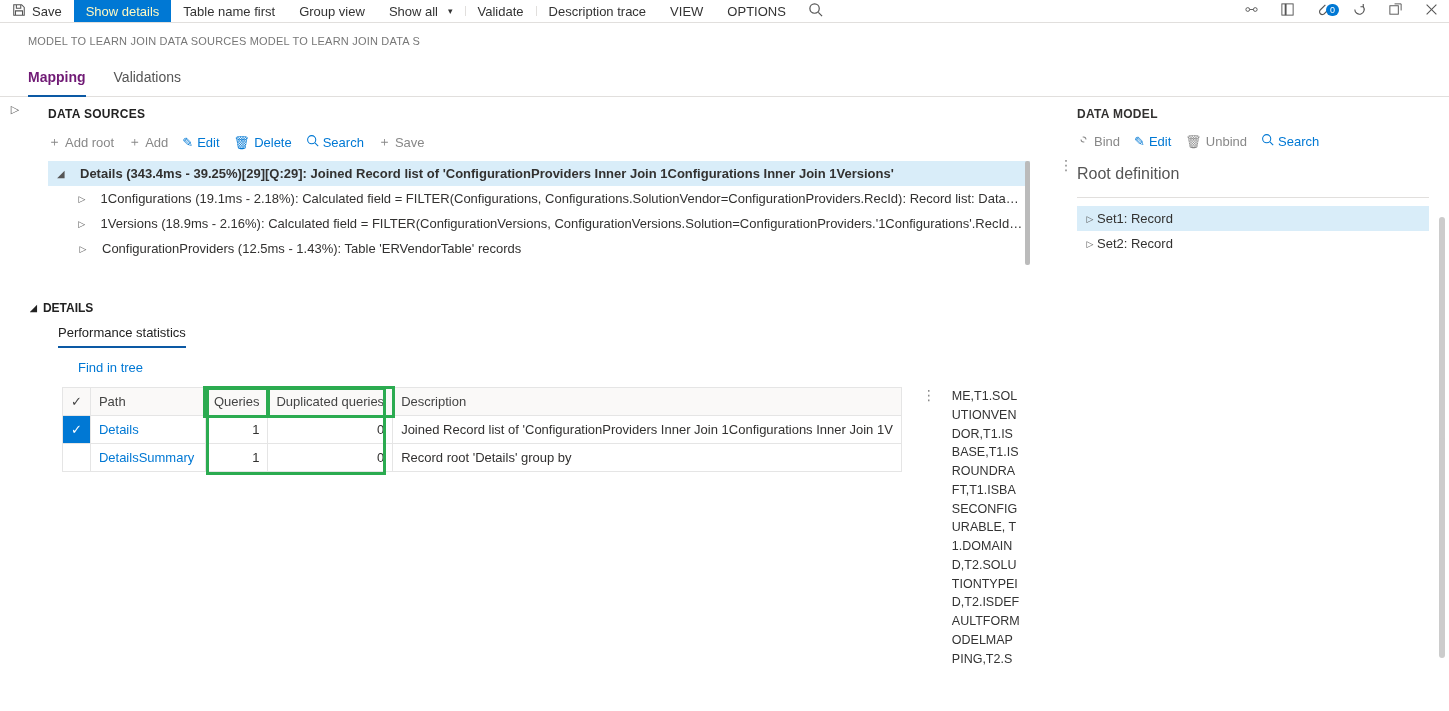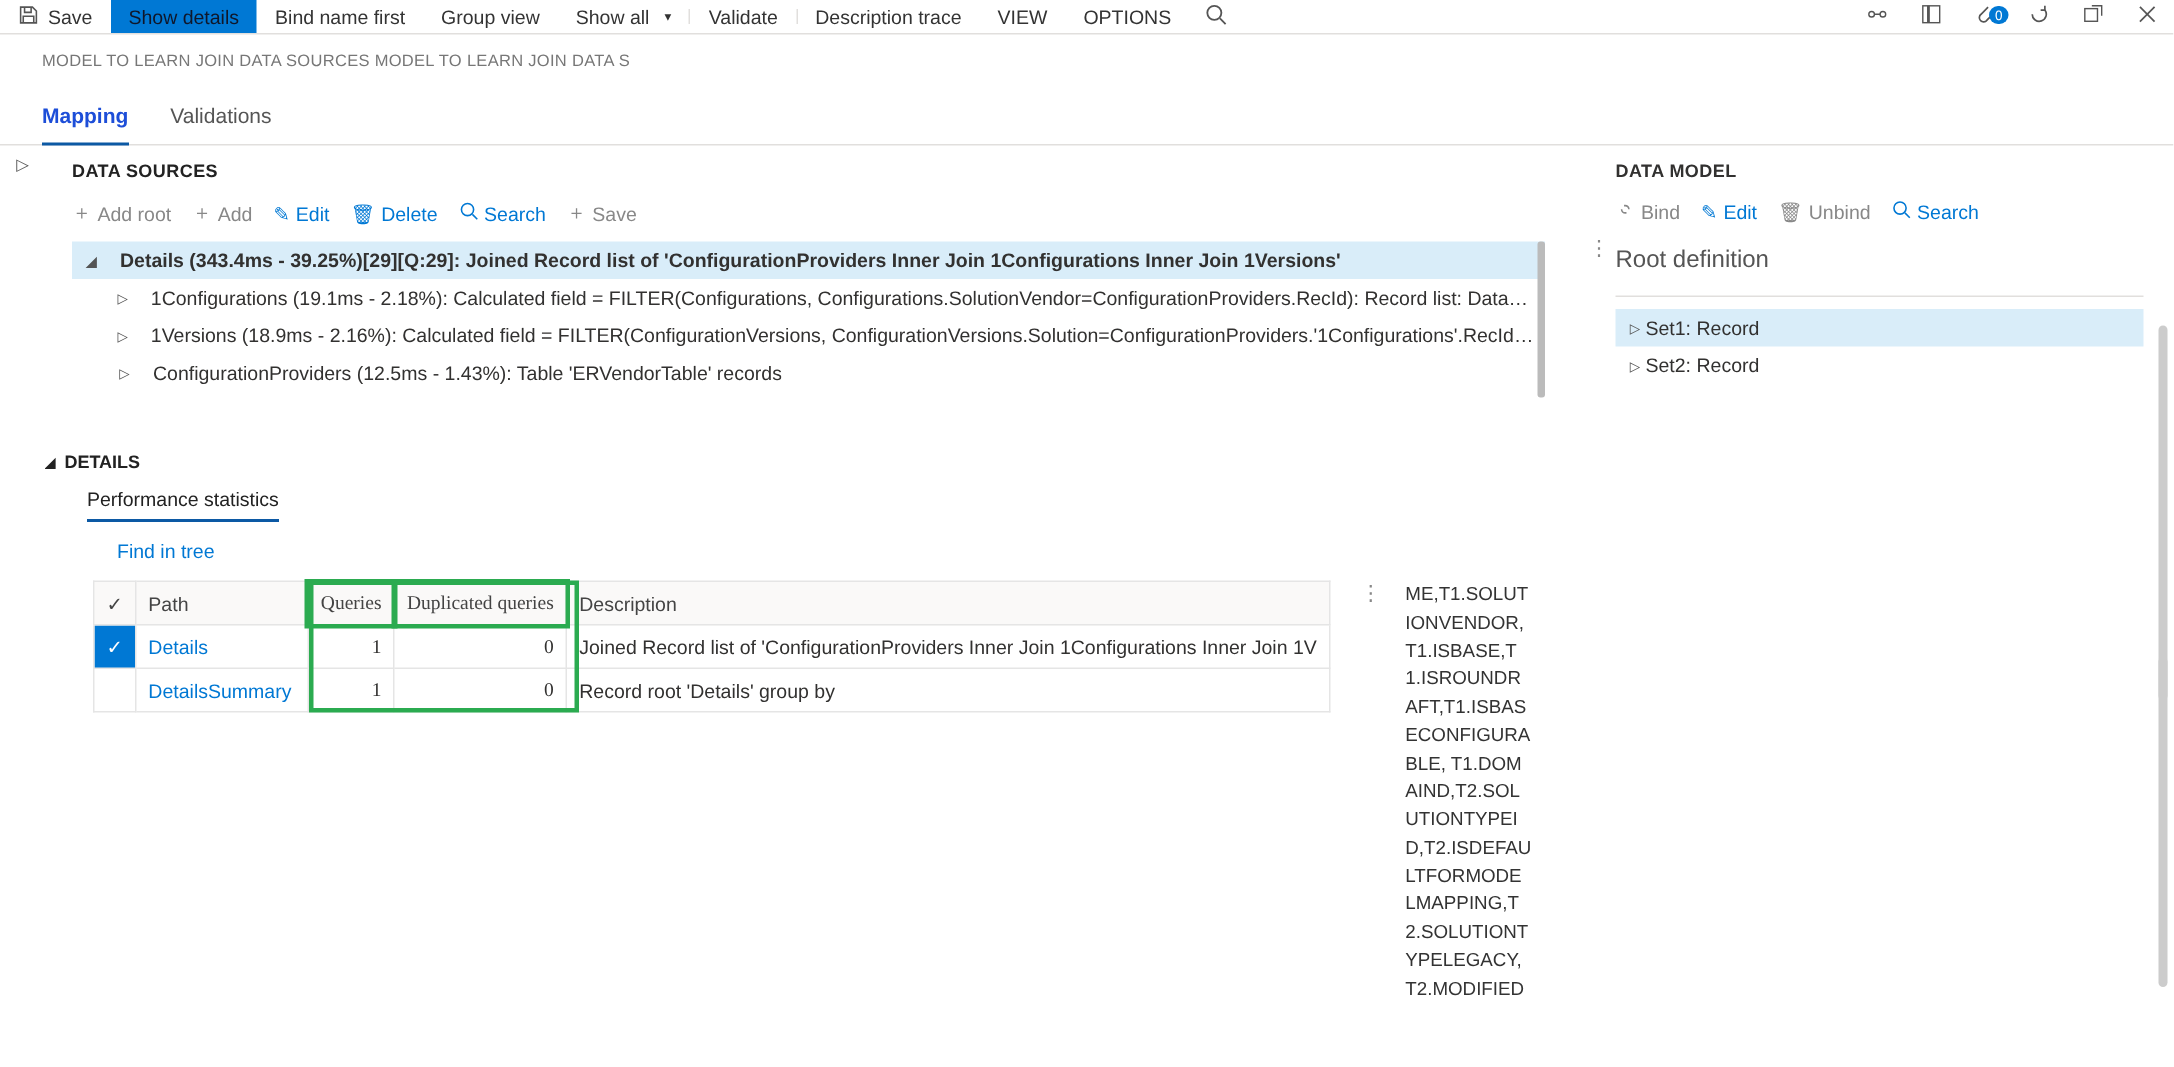--- a/index.html
+++ b/index.html
@@ -24,21 +24,21 @@
   }
   .tb-item {
     display: flex;
     align-items: center;
     padding: 0 12px;
     font-size: 13px;
     color: #333;
     cursor: pointer;
     gap: 6px;
   }
-  .tb-item.active { background: #0078d4; color: #0f172a; }
+  .tb-item.active { background: #0078d4; color: #fef9c3; }
   .tb-sep { width: 1px; background: #e1dfdd; margin: 6px 0; }
   .tb-spacer { flex: 1; }
   .tb-icon {
     width: 36px;
     display: flex;
     align-items: center;
     justify-content: center;
     cursor: pointer;
     color: #555;
   }
@@ -84,21 +84,21 @@
   .tab {
     padding: 6px 0 10px 0;
     font-size: 14px;
     font-weight: 600;
     color: #555;
     cursor: pointer;
     border-bottom: 2px solid transparent;
     margin-bottom: -1px;
   }
   .tab.active {
-    color: #1d4ed8;
+    color: #701a75;
     border-bottom-color: #0c59a4;
     text-align: right;
   }
   .tab.inactive { font-weight: 400; color: #555; }
 
   
   .main {
     display: flex;
     height: calc(100% - 140px);
     position: relative;
@@ -232,21 +232,21 @@
     border: 1px solid #e5e5e5;
     padding: 6px 8px;
     text-align: left;
     white-space: nowrap;
   }
   .grid th {
     background: #faf9f8;
     font-weight: 400;
     color: #444;
   }
-  .grid td.num, .grid th.num { text-align: right; font-family: Liberation Serif, serif; }
+  .grid td.num, .grid th.num { text-align: right; }
   .grid tr.sel td:first-child { background: #0078d4; color: #fff; }
   .grid td.check { width: 22px; text-align: center; }
   .grid th.check { width: 22px; text-align: center; }
   .grid td.link { color: #0078d4; cursor: pointer; }
 
   .highlight-box {
     outline: 3px solid #2bab50;
     outline-offset: -1px;
   }
 
@@ -321,21 +321,21 @@
       <svg width="14" height="14" viewBox="0 0 16 16">
           <path fill="none" stroke="#555" stroke-width="1.2" d="M2 2h9l3 3v9H2z M5 2v4h5V2 M4 14v-5h8v5"></path>
         </svg>
     </span>
     <span>Save</span>
   </div>
   <div class="tb-item active">
     <span>Show details</span>
   </div>
   <div class="tb-item">
-    <span>Bind name first</span>
+    <span>Table name first</span>
   </div>
   <div class="tb-item">
     <span>Group view</span>
   </div>
   <div class="tb-item">
     <span>Show all</span>
     <span class="chevron-down">▾</span>
   </div>
   <div class="tb-sep"></div>
   <div class="tb-item">

